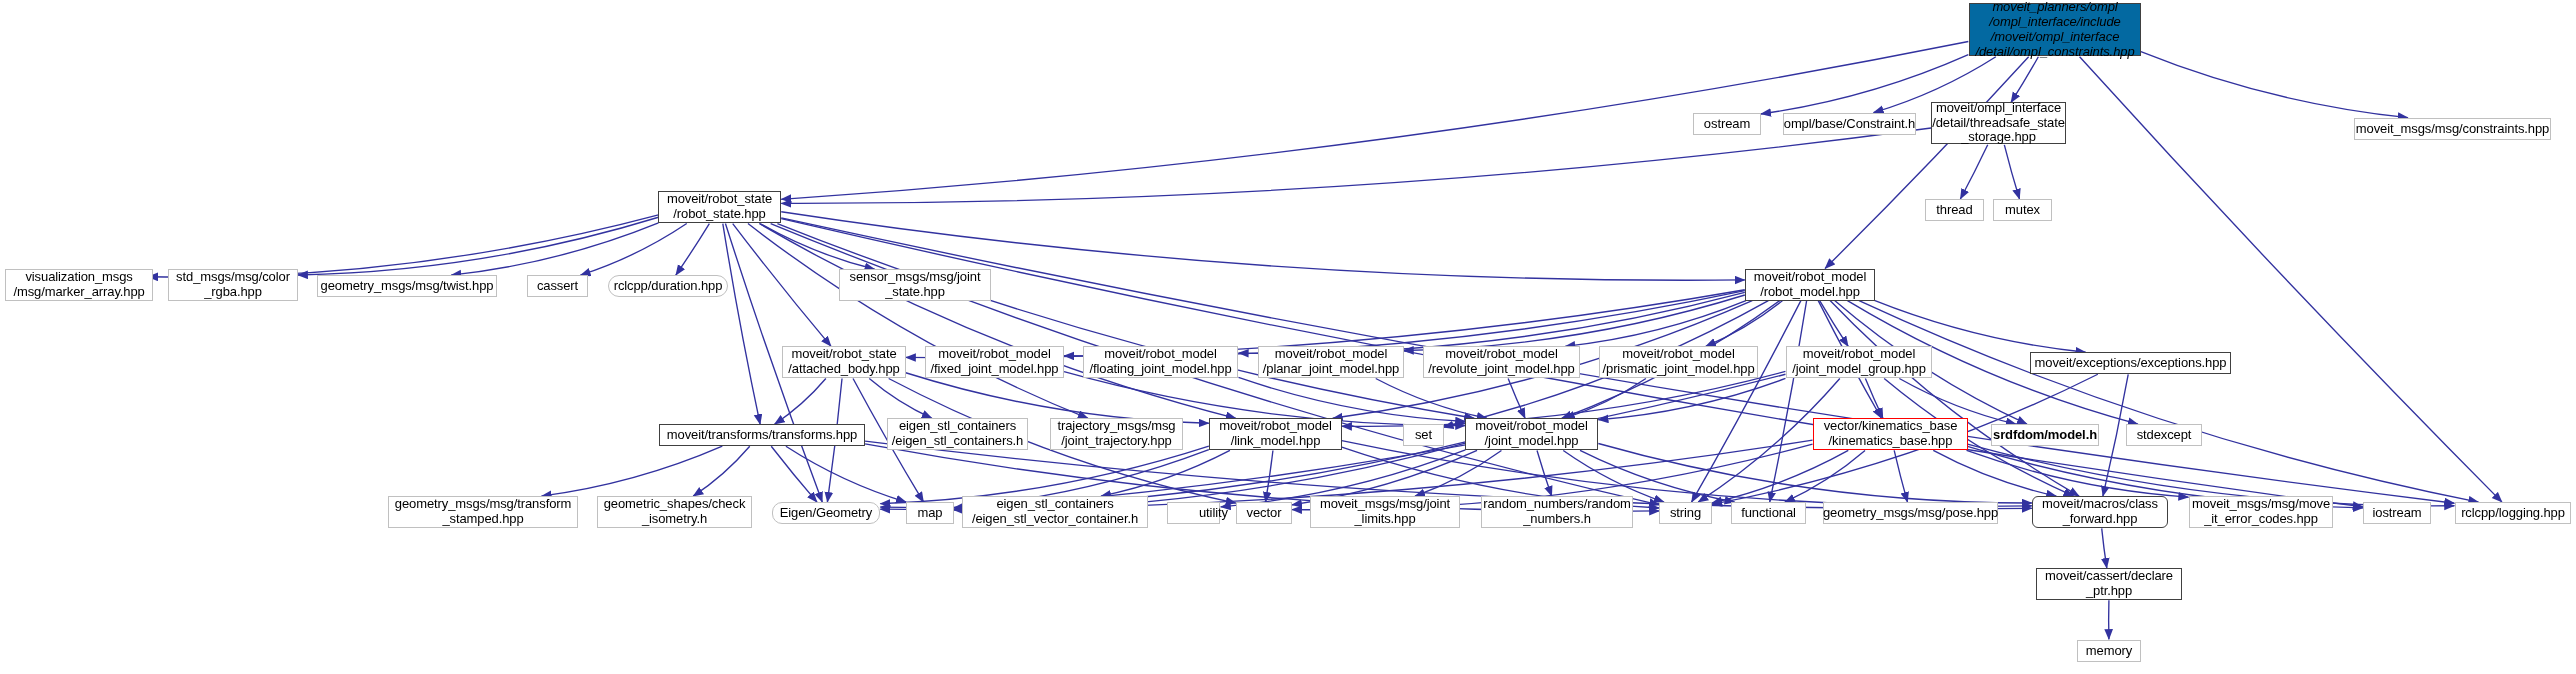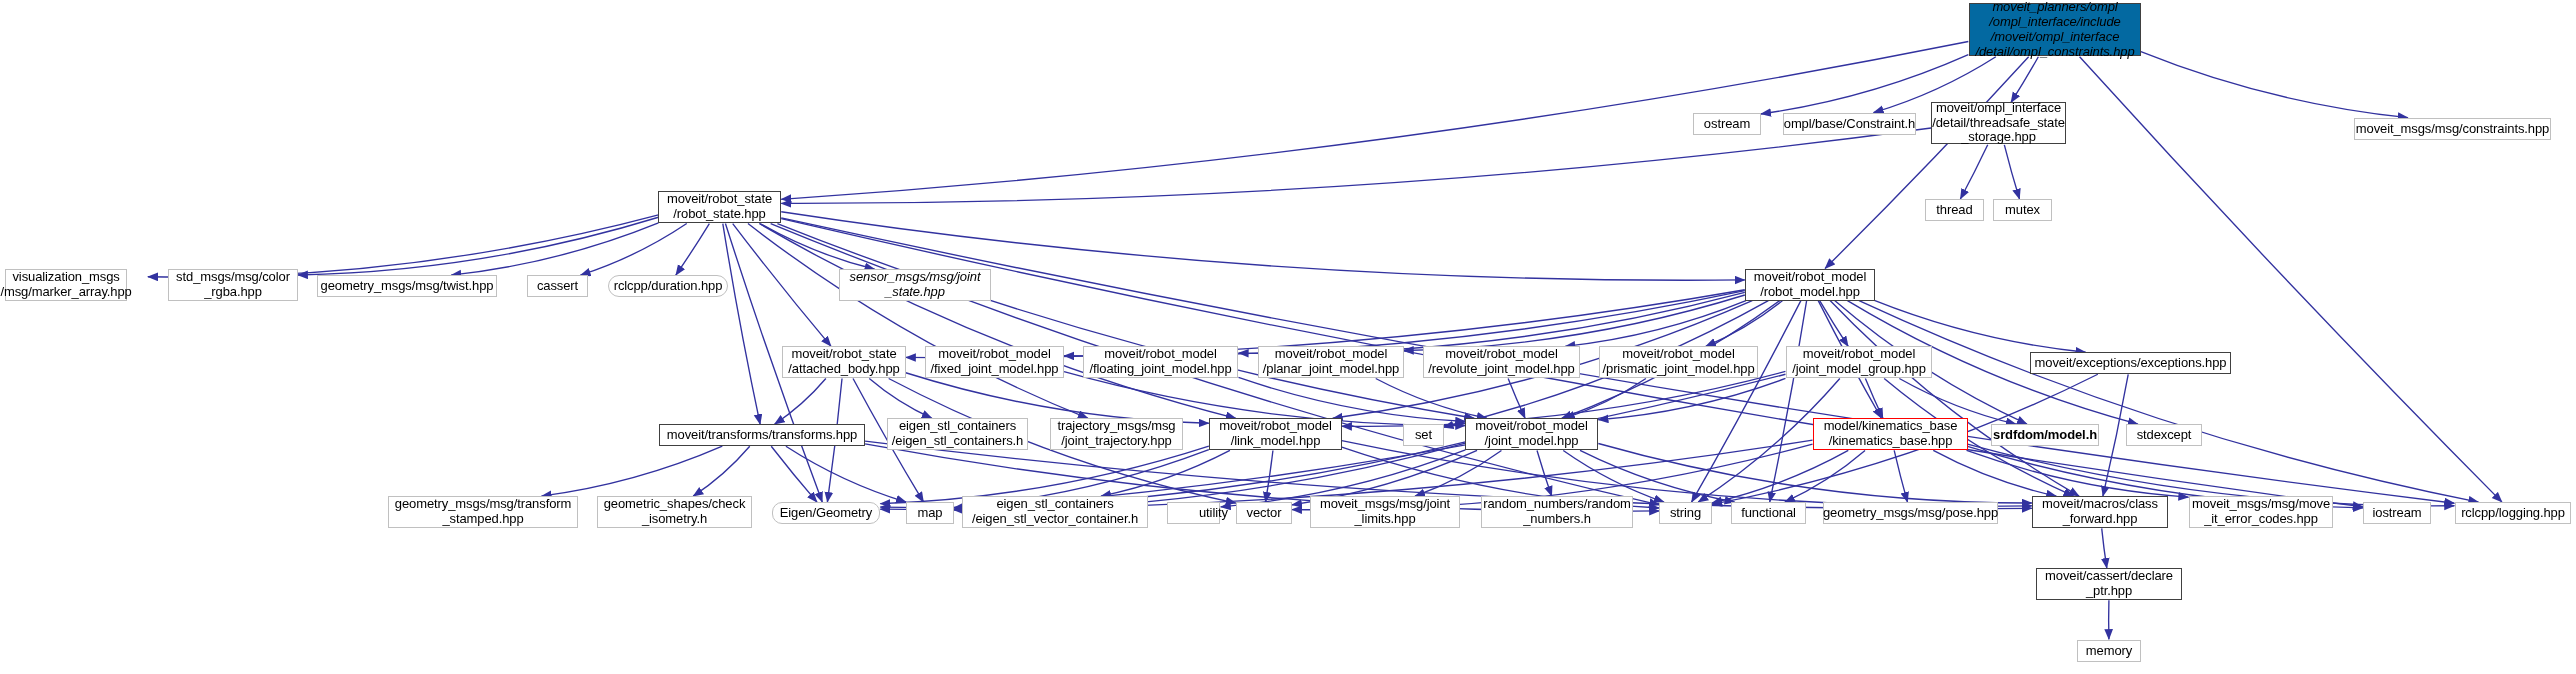--- a/index.html
+++ b/index.html
@@ -170,28 +170,28 @@
       <div class="node" style="left: 1693px; top: 113px; width: 68px; height: 22px;">ostream</div>
       <div class="node" style="left: 1783px; top: 113px; width: 133px; height: 22px;">ompl/base/Constraint.h</div>
       <div class="node strong" style="left: 1931px; top: 102px; width: 135px; height: 42px;">moveit/ompl_interface
 /detail/threadsafe_state
 _storage.hpp</div>
       <div class="node" style="left: 2354px; top: 118px; width: 197px; height: 22px;">moveit_msgs/msg/constraints.hpp</div>
       <div class="node" style="left: 1925px; top: 199px; width: 59px; height: 22px;">thread</div>
       <div class="node" style="left: 1993px; top: 199px; width: 59px; height: 22px;">mutex</div>
       <div class="node strong" style="left: 658px; top: 191px; width: 123px; height: 32px;">moveit/robot_state
 /robot_state.hpp</div>
-      <div class="node" style="left: 5.1px; top: 269px; width: 122px; height: 32px;">visualization_msgs
+      <div class="node" style="left: 5.1px; top: 269px; width: 148px; height: 32px;">visualization_msgs
 /msg/marker_array.hpp</div>
       <div class="node" style="left: 168px; top: 269px; width: 130px; height: 32px;">std_msgs/msg/color
 _rgba.hpp</div>
       <div class="node" style="left: 317px; top: 275px; width: 180px; height: 22px;">geometry_msgs/msg/twist.hpp</div>
       <div class="node" style="left: 527px; top: 275px; width: 61px; height: 22px;">cassert</div>
       <div class="node" style="left: 608px; top: 275px; width: 120px; height: 22px; border-radius: 11px;">rclcpp/duration.hpp</div>
-      <div class="node" style="left: 839px; top: 269px; width: 152px; height: 32px; font-style: italic;">sensor_msgs/msg/joint
+      <div class="node" style="left: 839px; top: 269px; width: 152px; height: 32px;">sensor_msgs/msg/joint
 _state.hpp</div>
       <div class="node strong" style="left: 1745px; top: 269px; width: 130px; height: 32px;">moveit/robot_model
 /robot_model.hpp</div>
       <div class="node" style="left: 782px; top: 346px; width: 124px; height: 32px;">moveit/robot_state
 /attached_body.hpp</div>
       <div class="node" style="left: 925px; top: 346px; width: 139px; height: 32px;">moveit/robot_model
 /fixed_joint_model.hpp</div>
       <div class="node" style="left: 1083px; top: 346px; width: 155px; height: 32px;">moveit/robot_model
 /floating_joint_model.hpp</div>
       <div class="node" style="left: 1258px; top: 346px; width: 146px; height: 32px;">moveit/robot_model
@@ -206,42 +206,42 @@
       <div class="node strong" style="left: 659px; top: 424px; width: 206px; height: 22px;">moveit/transforms/transforms.hpp</div>
       <div class="node" style="left: 887px; top: 418px; width: 141px; height: 32px;">eigen_stl_containers
 /eigen_stl_containers.h</div>
       <div class="node" style="left: 1050px; top: 418px; width: 133px; height: 32px;">trajectory_msgs/msg
 /joint_trajectory.hpp</div>
       <div class="node strong" style="left: 1209px; top: 418px; width: 133px; height: 32px;">moveit/robot_model
 /link_model.hpp</div>
       <div class="node" style="left: 1403px; top: 424px; width: 41px; height: 22px;">set</div>
       <div class="node strong" style="left: 1465px; top: 418px; width: 133px; height: 32px;">moveit/robot_model
 /joint_model.hpp</div>
-      <div class="node highlight" style="left: 1813px; top: 418px; width: 155px; height: 32px;">model/kinematics_base
+      <div class="node highlight" style="left: 1813px; top: 418px; width: 155px; height: 32px;">vector/kinematics_base
 /kinematics_base.hpp</div>
       <div class="node" style="left: 1991px; top: 424px; width: 108px; height: 22px; font-weight: bold;">srdfdom/model.h</div>
       <div class="node" style="left: 2126px; top: 424px; width: 76px; height: 22px;">stdexcept</div>
       <div class="node" style="left: 388px; top: 496px; width: 190px; height: 32px;">geometry_msgs/msg/transform
 _stamped.hpp</div>
       <div class="node" style="left: 597px; top: 496px; width: 155px; height: 32px;">geometric_shapes/check
 _isometry.h</div>
       <div class="node" style="left: 772px; top: 502px; width: 108px; height: 22px; border-radius: 10px;">Eigen/Geometry</div>
       <div class="node" style="left: 906px; top: 502px; width: 48px; height: 22px;">map</div>
       <div class="node" style="left: 962px; top: 496px; width: 186px; height: 32px;">eigen_stl_containers
 /eigen_stl_vector_container.h</div>
       <div class="node" style="left: 1167px; top: 502px; width: 53px; height: 22px; padding-left: 44px;">utility</div>
       <div class="node" style="left: 1236px; top: 502px; width: 56px; height: 22px;">vector</div>
       <div class="node" style="left: 1310px; top: 496px; width: 150px; height: 32px;">moveit_msgs/msg/joint
 _limits.hpp</div>
       <div class="node" style="left: 1481px; top: 496px; width: 152px; height: 32px;">random_numbers/random
 _numbers.h</div>
       <div class="node" style="left: 1659px; top: 502px; width: 53px; height: 22px;">string</div>
       <div class="node" style="left: 1731px; top: 502px; width: 75px; height: 22px;">functional</div>
       <div class="node" style="left: 1823px; top: 502px; width: 175px; height: 22px;">geometry_msgs/msg/pose.hpp</div>
-      <div class="node strong" style="left: 2032px; top: 496px; width: 136px; height: 32px;">moveit/macros/class
+      <div class="node strong" style="left: 2032px; top: 496px; width: 136px; height: 32px; border-radius: 6px;">moveit/macros/class
 _forward.hpp</div>
       <div class="node" style="left: 2189px; top: 496px; width: 144px; height: 32px;">moveit_msgs/msg/move
 _it_error_codes.hpp</div>
       <div class="node" style="left: 2363px; top: 502px; width: 68px; height: 22px;">iostream</div>
       <div class="node" style="left: 2455px; top: 502px; width: 116px; height: 22px;">rclcpp/logging.hpp</div>
       <div class="node strong" style="left: 2036px; top: 568px; width: 146px; height: 32px;">moveit/cassert/declare
 _ptr.hpp</div>
       <div class="node" style="left: 2077px; top: 640px; width: 64px; height: 22px;">memory</div>
     </div>
 </div>

